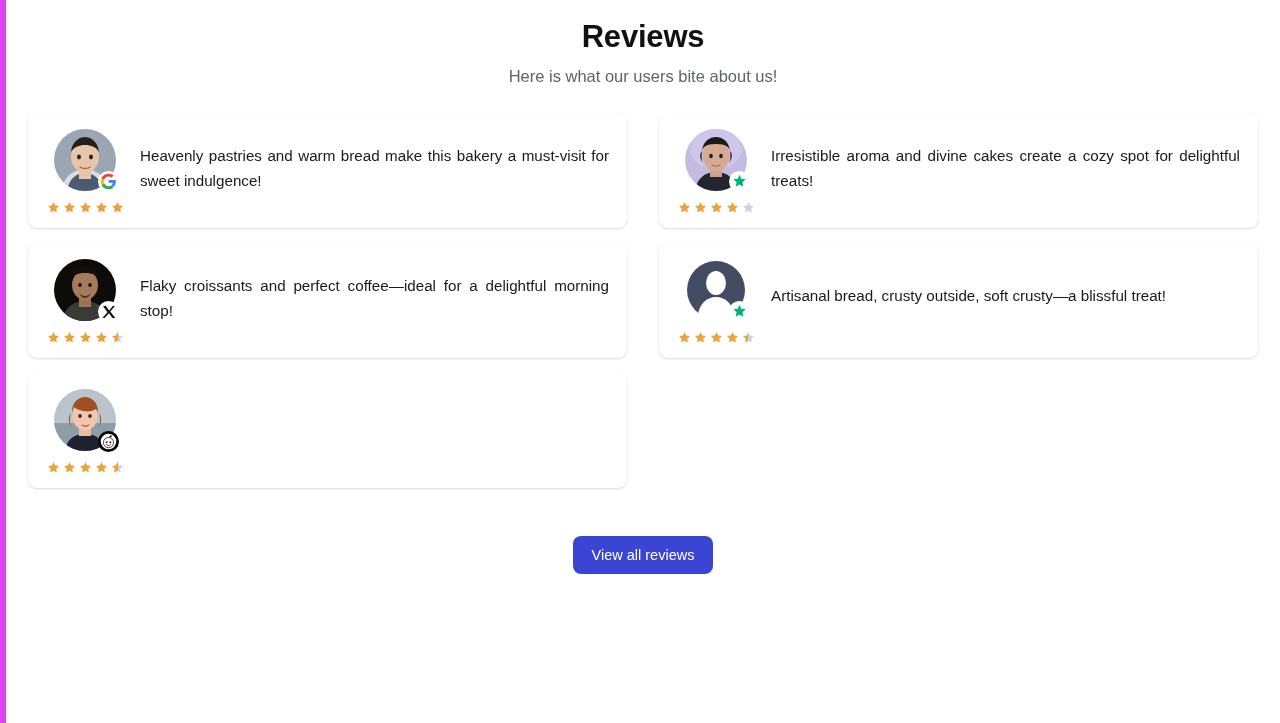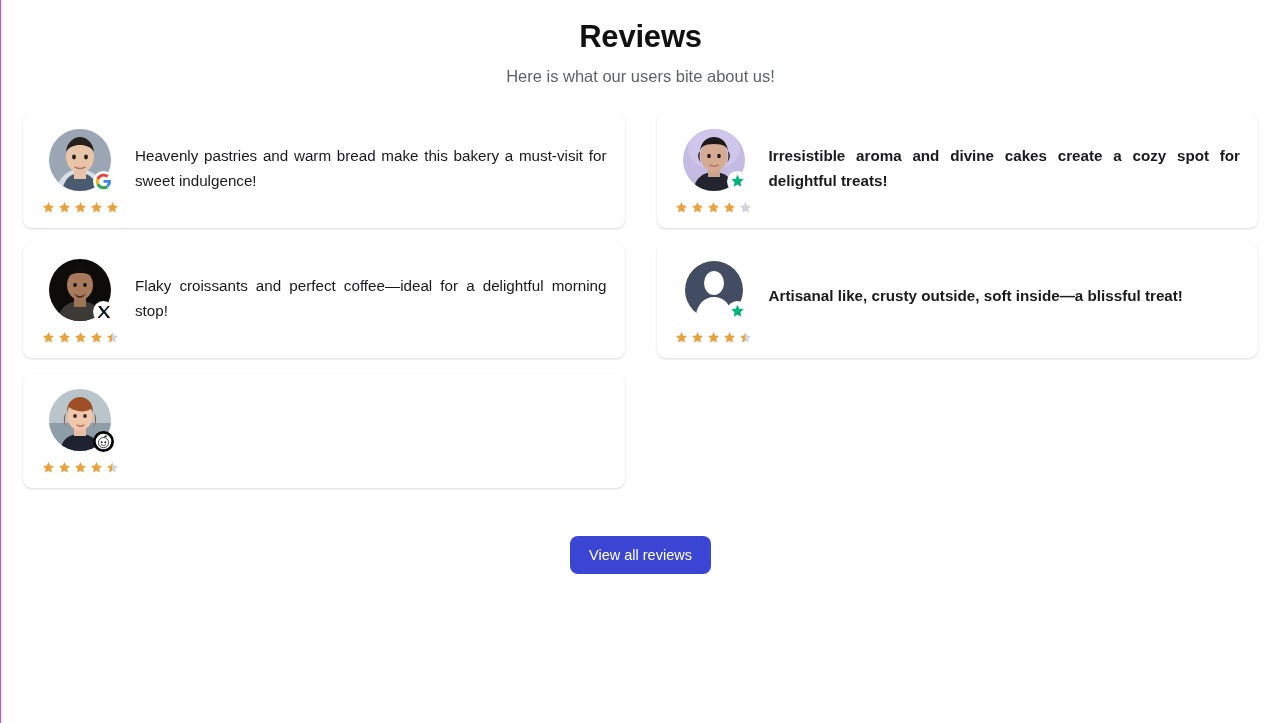--- a/index.html
+++ b/index.html
@@ -7,21 +7,21 @@
     margin: 0; padding: 0;
     width: 1280px; height: 723px;
     background: #ffffff;
     font-family: "Liberation Sans", sans-serif;
     overflow: hidden;
   }
   #page {
     position: relative;
     width: 1280px; height: 723px;
     background: #ffffff;
-    border-left: 1px solid #d946ef;
+    border-left: 6px solid #d946ef;
   }
 
   
   .header { padding-top: 16px; text-align: center; }
   .page-title {
     font-size: 31px;
     font-weight: bold;
     color: #111113;
     margin: 0;
     letter-spacing: -0.2px;
@@ -39,21 +39,21 @@
     margin: 26px 22px 0 22px;
     display: flex;
     flex-wrap: wrap;
     align-items: flex-start;
   }
   .review-col {
     width: 50%;
     padding-right: 16px;
     margin-bottom: 15px;
   }
-  .review-col.right { padding-right: 0; padding-left: 16px; font-weight: bold; }
+  .review-col.right { padding-right: 0; padding-left: 16px; }
 
   .review-card {
     background: #ffffff;
     border-radius: 9px;
     box-shadow: 0 1px 3px rgba(16,24,40,0.10), 0 1px 2px rgba(16,24,40,0.06);
     padding: 16px 18px 14px 18px;
     display: flex;
     align-items: flex-start;
     min-height: 84px;
   }
@@ -324,21 +324,21 @@
               <defs>
                   <linearGradient id="half4">
                     <stop offset="50%" stop-color="#e8a33d"></stop>
                     <stop offset="50%" stop-color="#cfd4da"></stop>
                   </linearGradient>
                 </defs>
               <path fill="url(#half4)" d="M12 2l3.1 6.3 7 1-5 4.9 1.2 6.9L12 17.8 5.7 21.1l1.2-6.9-5-4.9 7-1z"></path>
             </svg>
           </div>
         </div>
-        <div class="review-text single">Artisanal like, crusty outside, soft inside—a blissful treat!</div>
+        <div class="review-text single">Artisanal bread, crusty outside, soft crusty—a blissful treat!</div>
       </div>
     </div>
 
     <div class="review-col left">
       <div class="review-card">
         <div class="avatar-block">
           <div class="avatar-wrap">
             <div class="avatar">
               <svg viewBox="0 0 62 62" xmlns="http://www.w3.org/2000/svg">
                 <rect width="62" height="62" fill="#b9c5cb"></rect>

